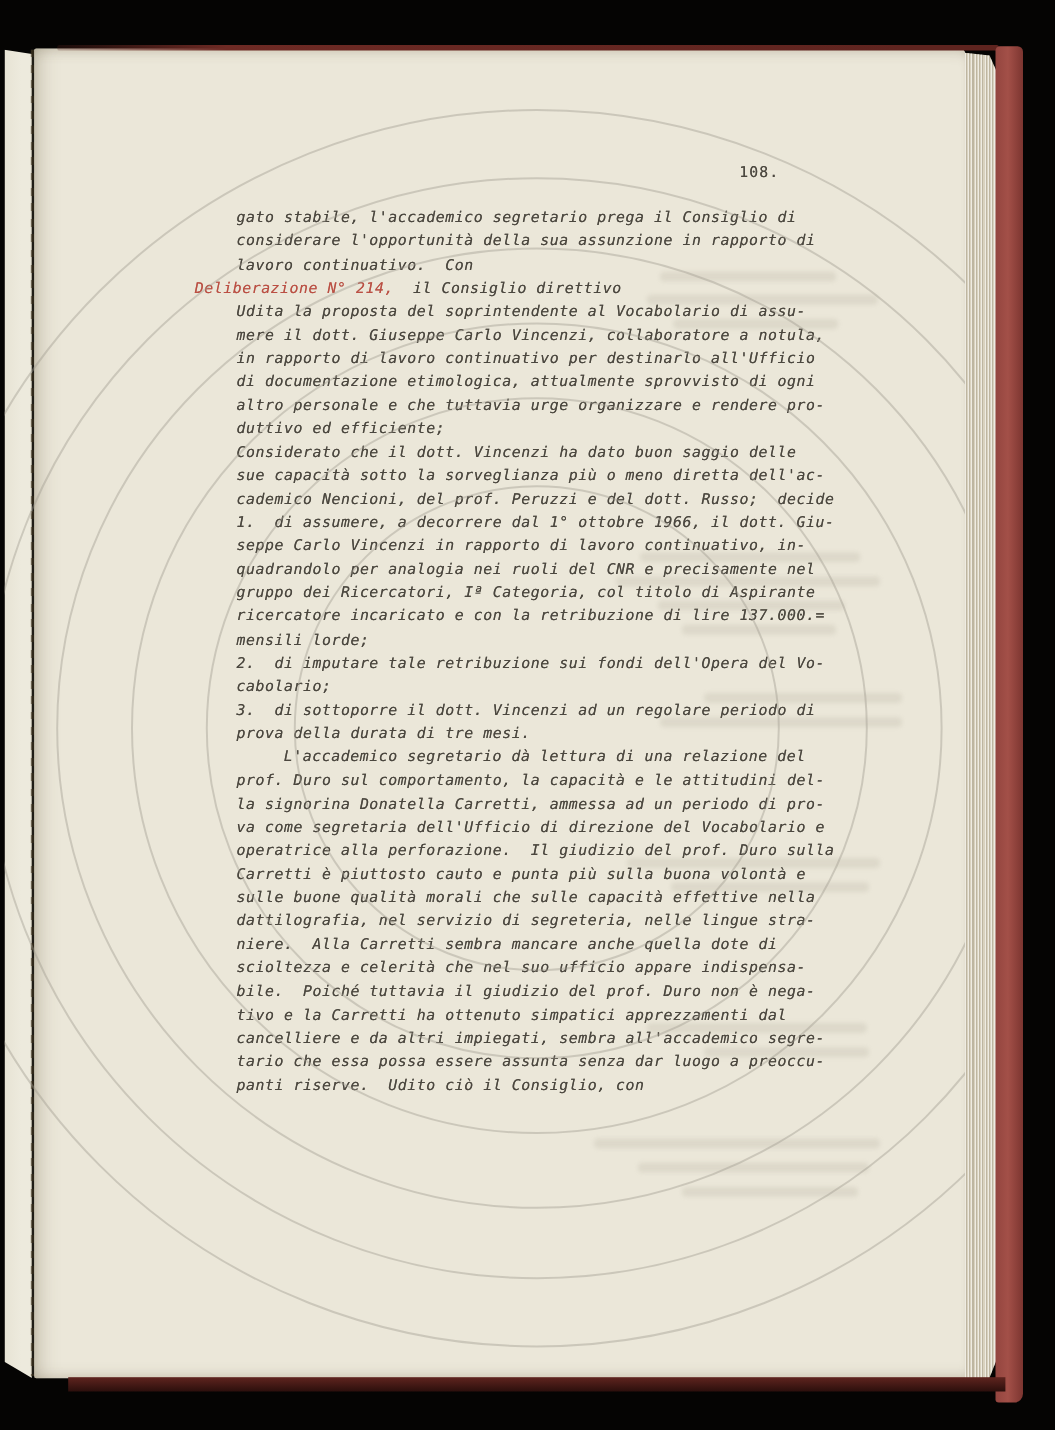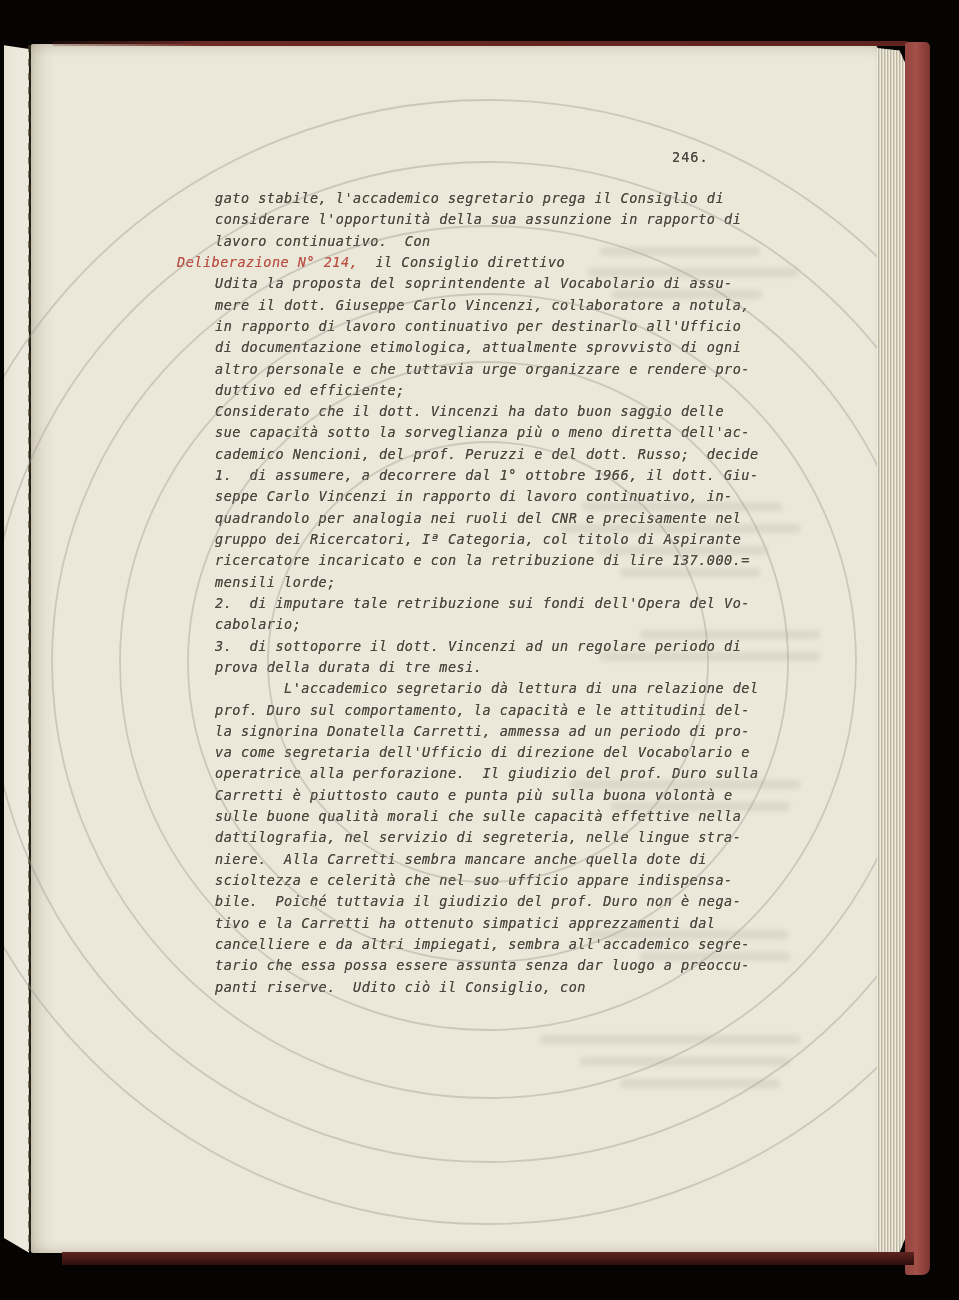--- a/index.html
+++ b/index.html
@@ -48,38 +48,38 @@
   
   .smudge{position:absolute;height:9px;border-radius:4px;background:rgba(148,142,124,.16);filter:blur(2px);}
 
   
   .text-block{position:absolute;left:177px;top:188px;white-space:pre;
     font-size:13.5px;letter-spacing:.5px;line-height:21.32px;
     color:var(--ink,#4b473f);text-shadow:0 0 .6px rgba(62,58,48,.75);font-style:italic;}
   .line{height:21.32px;}
   .line.body{margin-left:38px;}
   .line.outdent{margin-left:0;}
-  .line.indent{margin-left:107px;}
+  .line.indent{margin-left:81px;}
   .red{color:var(--accent,#bb4f43);text-shadow:0 0 .6px rgba(170,60,48,.6);}
 
   .page-number{position:absolute;left:672px;top:149px;
     font-size:13.5px;letter-spacing:1px;color:var(--ink,#4b473f);
     text-shadow:0 0 .6px rgba(62,58,48,.75);}
 </style>
 </head>
 <body>
 
 <div class="scene">
 
   <div class="left-page"></div>
   <div class="crease"></div>
 
   <div class="main-page"></div>
 
-  <div class="page-number">246.</div>
+  <div class="page-number">108.</div>
 
   <div class="text-block" id="text-block"><div class="line body">gato stabile, l'accademico segretario prega il Consiglio di</div><div class="line body">considerare l'opportunità della sua assunzione in rapporto di</div><div class="line body">lavoro continuativo.  Con</div><div class="line outdent"><span class="red">Deliberazione N° 214,</span><span>  il Consiglio direttivo</span></div><div class="line body">Udita la proposta del soprintendente al Vocabolario di assu-</div><div class="line body">mere il dott. Giuseppe Carlo Vincenzi, collaboratore a notula,</div><div class="line body">in rapporto di lavoro continuativo per destinarlo all'Ufficio</div><div class="line body">di documentazione etimologica, attualmente sprovvisto di ogni</div><div class="line body">altro personale e che tuttavia urge organizzare e rendere pro-</div><div class="line body">duttivo ed efficiente;</div><div class="line body">Considerato che il dott. Vincenzi ha dato buon saggio delle</div><div class="line body">sue capacità sotto la sorveglianza più o meno diretta dell'ac-</div><div class="line body">cademico Nencioni, del prof. Peruzzi e del dott. Russo;  decide</div><div class="line body">1.  di assumere, a decorrere dal 1° ottobre 1966, il dott. Giu-</div><div class="line body">seppe Carlo Vincenzi in rapporto di lavoro continuativo, in-</div><div class="line body">quadrandolo per analogia nei ruoli del CNR e precisamente nel</div><div class="line body">gruppo dei Ricercatori, Iª Categoria, col titolo di Aspirante</div><div class="line body">ricercatore incaricato e con la retribuzione di lire 137.000.=</div><div class="line body">mensili lorde;</div><div class="line body">2.  di imputare tale retribuzione sui fondi dell'Opera del Vo-</div><div class="line body">cabolario;</div><div class="line body">3.  di sottoporre il dott. Vincenzi ad un regolare periodo di</div><div class="line body">prova della durata di tre mesi.</div><div class="line indent">L'accademico segretario dà lettura di una relazione del</div><div class="line body">prof. Duro sul comportamento, la capacità e le attitudini del-</div><div class="line body">la signorina Donatella Carretti, ammessa ad un periodo di pro-</div><div class="line body">va come segretaria dell'Ufficio di direzione del Vocabolario e</div><div class="line body">operatrice alla perforazione.  Il giudizio del prof. Duro sulla</div><div class="line body">Carretti è piuttosto cauto e punta più sulla buona volontà e</div><div class="line body">sulle buone qualità morali che sulle capacità effettive nella</div><div class="line body">dattilografia, nel servizio di segreteria, nelle lingue stra-</div><div class="line body">niere.  Alla Carretti sembra mancare anche quella dote di</div><div class="line body">scioltezza e celerità che nel suo ufficio appare indispensa-</div><div class="line body">bile.  Poiché tuttavia il giudizio del prof. Duro non è nega-</div><div class="line body">tivo e la Carretti ha ottenuto simpatici apprezzamenti dal</div><div class="line body">cancelliere e da altri impiegati, sembra all'accademico segre-</div><div class="line body">tario che essa possa essere assunta senza dar luogo a preoccu-</div><div class="line body">panti riserve.  Udito ciò il Consiglio, con</div></div>
 
   <div id="smudges">
       <div class="smudge" style="left: 600px; top: 247px; width: 160px;"></div>
       <div class="smudge" style="left: 588px; top: 268px; width: 210px;"></div>
       <div class="smudge" style="left: 612px; top: 290px; width: 150px;"></div>
       <div class="smudge" style="left: 582px; top: 502px; width: 200px;"></div>
       <div class="smudge" style="left: 560px; top: 524px; width: 240px;"></div>
       <div class="smudge" style="left: 598px; top: 546px; width: 170px;"></div>

